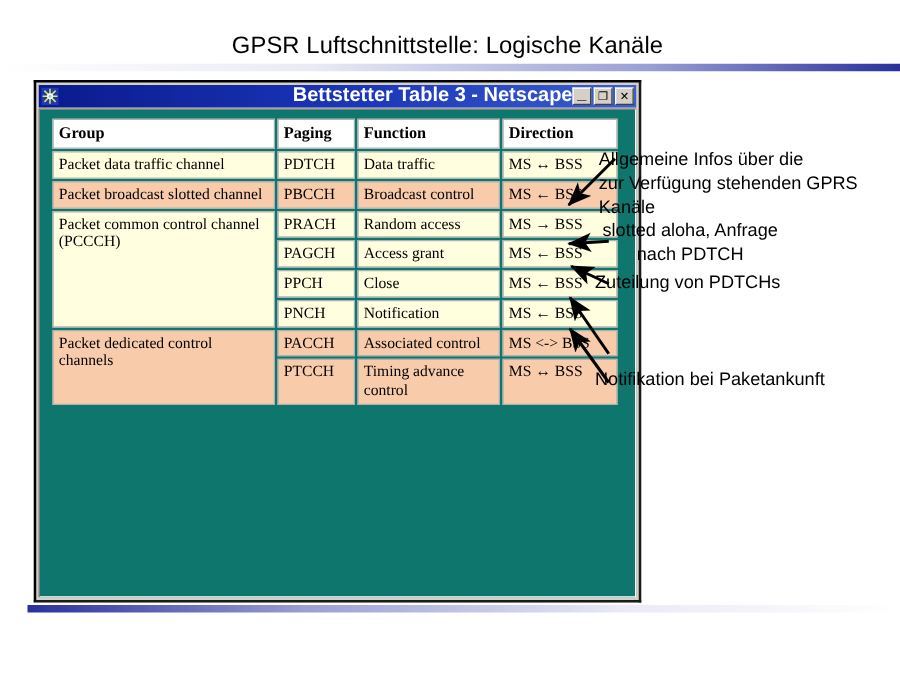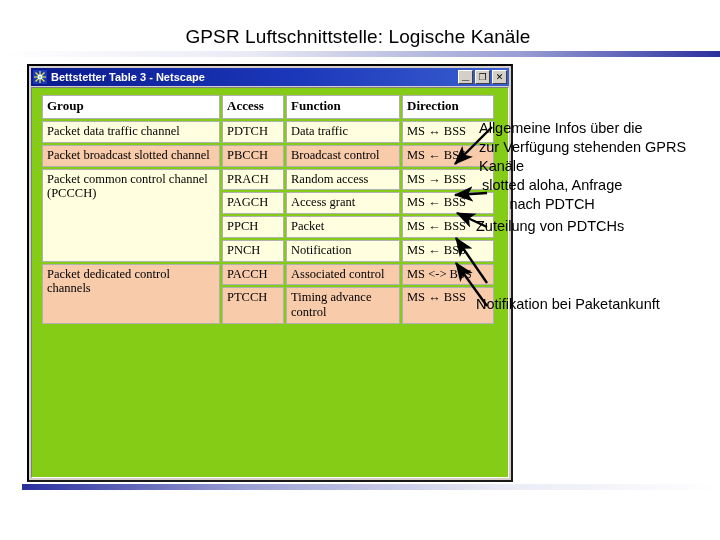--- a/index.html
+++ b/index.html
@@ -74,26 +74,27 @@
   #title-icon {
     width: 14px;
     height: 14px;
     margin-right: 4px;
     flex: 0 0 auto;
     position: relative;
   }
   #title-icon svg { display: block; }
   #title-text {
     color: #ffffff;
-    font-size: 11px;
+    font-size: 16px;
     font-weight: bold;
     font-family: "Liberation Sans", sans-serif;
     white-space: nowrap;
     flex: 1 1 auto;
     overflow: hidden;
+    text-align: right;
   }
   .win-btns { display: flex; gap: 2px; flex: 0 0 auto; }
   .win-btn {
     width: 15px;
     height: 14px;
     background: #d4d0c8;
     border: 1px solid;
     border-color: #ffffff #404040 #404040 #ffffff;
     position: relative;
     box-sizing: border-box;
@@ -109,21 +110,21 @@
     font-family: "Liberation Sans", sans-serif;
   }
   .win-btn.min .glyph { line-height: 7px; font-size: 13px; font-weight: bold; }
 
   #window-client {
     position: absolute;
     left: 2px;
     top: 21px;
     width: 478px;
     height: 391px;
-    background: #84cc16;
+    background: #0f766e;
     border: 1px solid #808080;
     border-right-color: #ffffff;
     border-bottom-color: #ffffff;
     box-sizing: border-box;
     overflow: hidden;
   }
 
   
   #channel-table {
     position: absolute;
@@ -254,21 +255,21 @@
         </span>
     </span>
   </div>
 
   <div id="window-client">
 
     <table id="channel-table">
       <thead>
         <tr>
           <th class="c-group">Group</th>
-          <th class="c-chan">Access</th>
+          <th class="c-chan">Paging</th>
           <th class="c-func">Function</th>
           <th class="c-dir">Direction</th>
         </tr>
       </thead>
       <tbody id="table-body">
           <tr>
             <td class="c-group cream">Packet data traffic channel</td>
             <td class="c-chan cream">PDTCH</td>
             <td class="c-func cream">Data traffic</td>
             <td class="c-dir cream">MS ↔ BSS</td>
@@ -285,21 +286,21 @@
             <td class="c-func cream">Random access</td>
             <td class="c-dir cream">MS → BSS</td>
           </tr>
           <tr>
             <td class="c-chan cream">PAGCH</td>
             <td class="c-func cream">Access grant</td>
             <td class="c-dir cream">MS ← BSS</td>
           </tr>
           <tr>
             <td class="c-chan cream">PPCH</td>
-            <td class="c-func cream">Packet</td>
+            <td class="c-func cream">Close</td>
             <td class="c-dir cream">MS ← BSS</td>
           </tr>
           <tr>
             <td class="c-chan cream">PNCH</td>
             <td class="c-func cream">Notification</td>
             <td class="c-dir cream">MS ← BSS</td>
           </tr>
           <tr>
             <td class="c-group peach" rowspan="2">Packet dedicated control channels</td>
             <td class="c-chan peach">PACCH</td>

